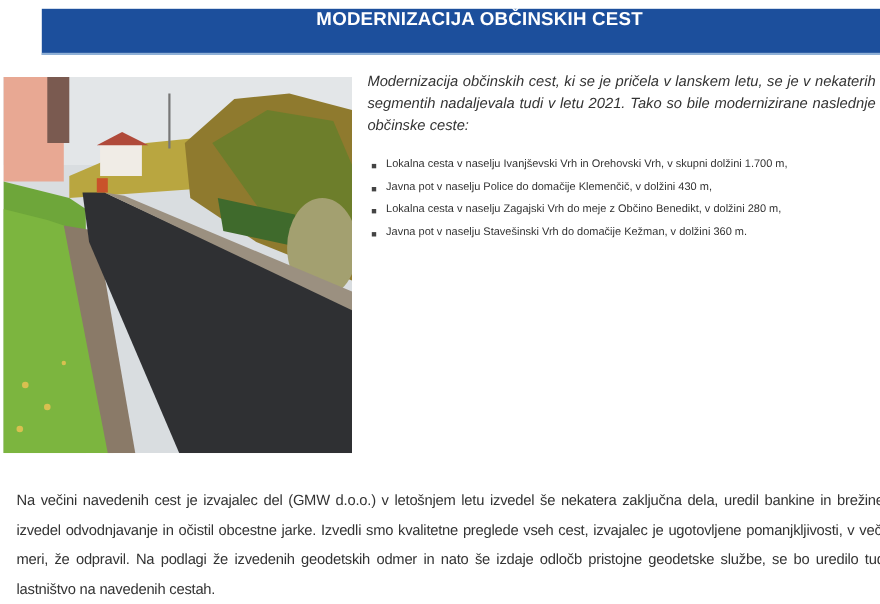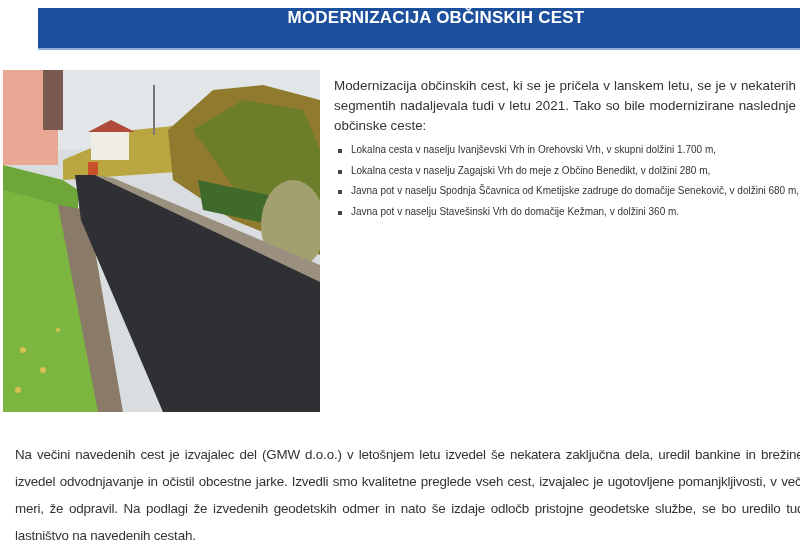--- a/index.html
+++ b/index.html
@@ -4,22 +4,22 @@
   <style>
     html, body { margin: 0; padding: 0; background: #ffffff; }
     body { width: 800px; height: 549px; position: relative; overflow: hidden;
            font-family: "Liberation Sans", "DejaVu Sans", sans-serif; color: #333333; }
     .header { position: absolute; left: 2px; top: 8px; width: 796px; height: 42px;
               background: #1c4f9c; border-bottom: 2px solid #8fb0d6; box-sizing: border-box;
               display: flex; align-items: flex-start; justify-content: center; margin-left: 36px; }
     .header h1 { margin: 0; color: #ffffff; font-size: 17px; font-weight: bold;
                  letter-spacing: 0.2px; font-family: "Liberation Sans", sans-serif; }
     .photo { position: absolute; left: 3px; top: 70px; width: 317px; height: 342px; overflow: hidden; }
-    .intro { position: absolute; left: 334px; top: 76px; width: 462px; margin: 0;
-             font-size: 13.4px; line-height: 20px; text-align: justify; }
+    .intro { position: absolute; left: 334px; top: 64px; width: 462px; margin: 0;
+             font-size: 13.4px; line-height: 20px; text-align: justify; font-style: italic; }
     .list { position: absolute; left: 334px; top: 140px; width: 466px; margin: 0; padding: 0; list-style: none;
             font-size: 10px; line-height: 20.5px; }
     .list li { position: relative; padding-left: 17px; }
     .list li::before { content: ""; position: absolute; left: 4px; top: 9px; width: 4px; height: 4px; background: #444; }
     .outro { position: absolute; left: 4px; top: 430px; width: 792px; margin: 11px;
              font-size: 13.4px; line-height: 27px; text-align: justify; letter-spacing: -0.2px; }
     .outro p { margin: 0; }
   </style>
 </head>
 <body>
@@ -52,20 +52,20 @@
     <circle cx="40" cy="300" r="3" fill="#d8c050"></circle>
     <circle cx="15" cy="320" r="3" fill="#d8c050"></circle>
     <circle cx="55" cy="260" r="2" fill="#d8c050"></circle>
   </svg>
 </div>
 
 <p class="intro">Modernizacija občinskih cest, ki se je pričela v lanskem letu, se je v nekaterih segmentih nadaljevala tudi v letu 2021. Tako so bile modernizirane naslednje občinske ceste:</p>
 
 <ul class="list">
   <li>Lokalna cesta v naselju Ivanjševski Vrh in Orehovski Vrh, v skupni dolžini 1.700 m,</li>
+  <li>Javna pot v naselju Police do domačije Klemenčič, v dolžini 430 m,</li>
   <li>Lokalna cesta v naselju Zagajski Vrh do meje z Občino Benedikt, v dolžini 280 m,</li>
-  <li>Javna pot v naselju Spodnja Ščavnica od Kmetijske zadruge do domačije Senekovič, v dolžini 680 m,</li>
   <li>Javna pot v naselju Stavešinski Vrh do domačije Kežman, v dolžini 360 m.</li>
 </ul>
 
 <div class="outro">
   <p>Na večini navedenih cest je izvajalec del (GMW d.o.o.) v letošnjem letu izvedel še nekatera zaključna dela, uredil bankine in brežine, izvedel odvodnjavanje in očistil obcestne jarke. Izvedli smo kvalitetne preglede vseh cest, izvajalec je ugotovljene pomanjkljivosti, v večji meri, že odpravil. Na podlagi že izvedenih geodetskih odmer in nato še izdaje odločb pristojne geodetske službe, se bo uredilo tudi lastništvo na navedenih cestah.</p>
 </div>
 
 </body></html>

